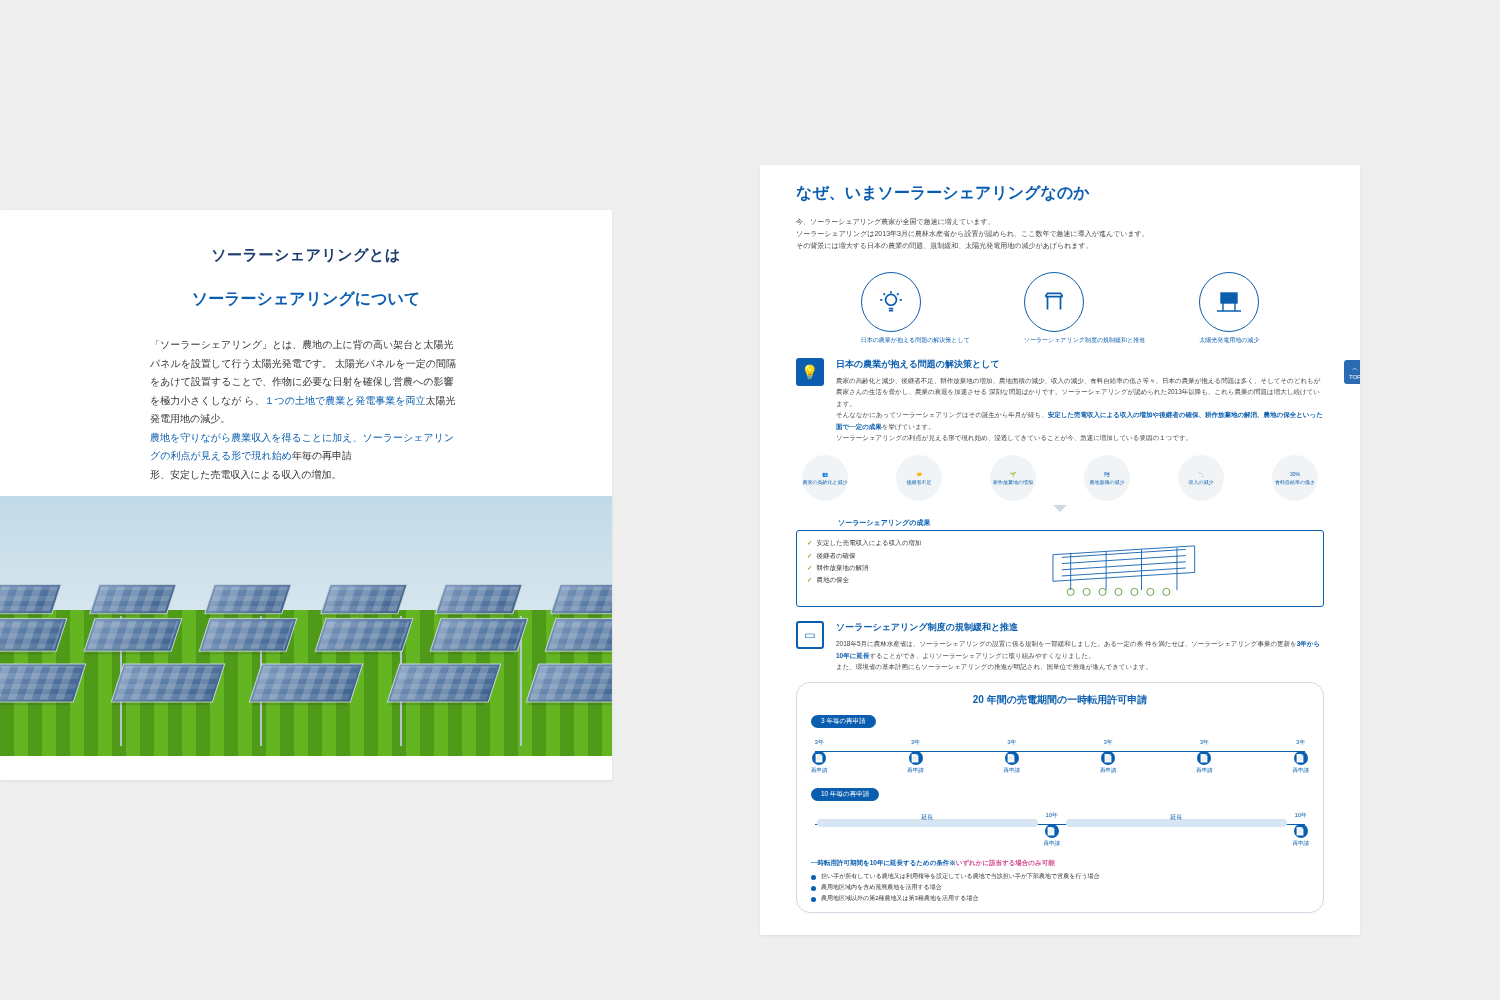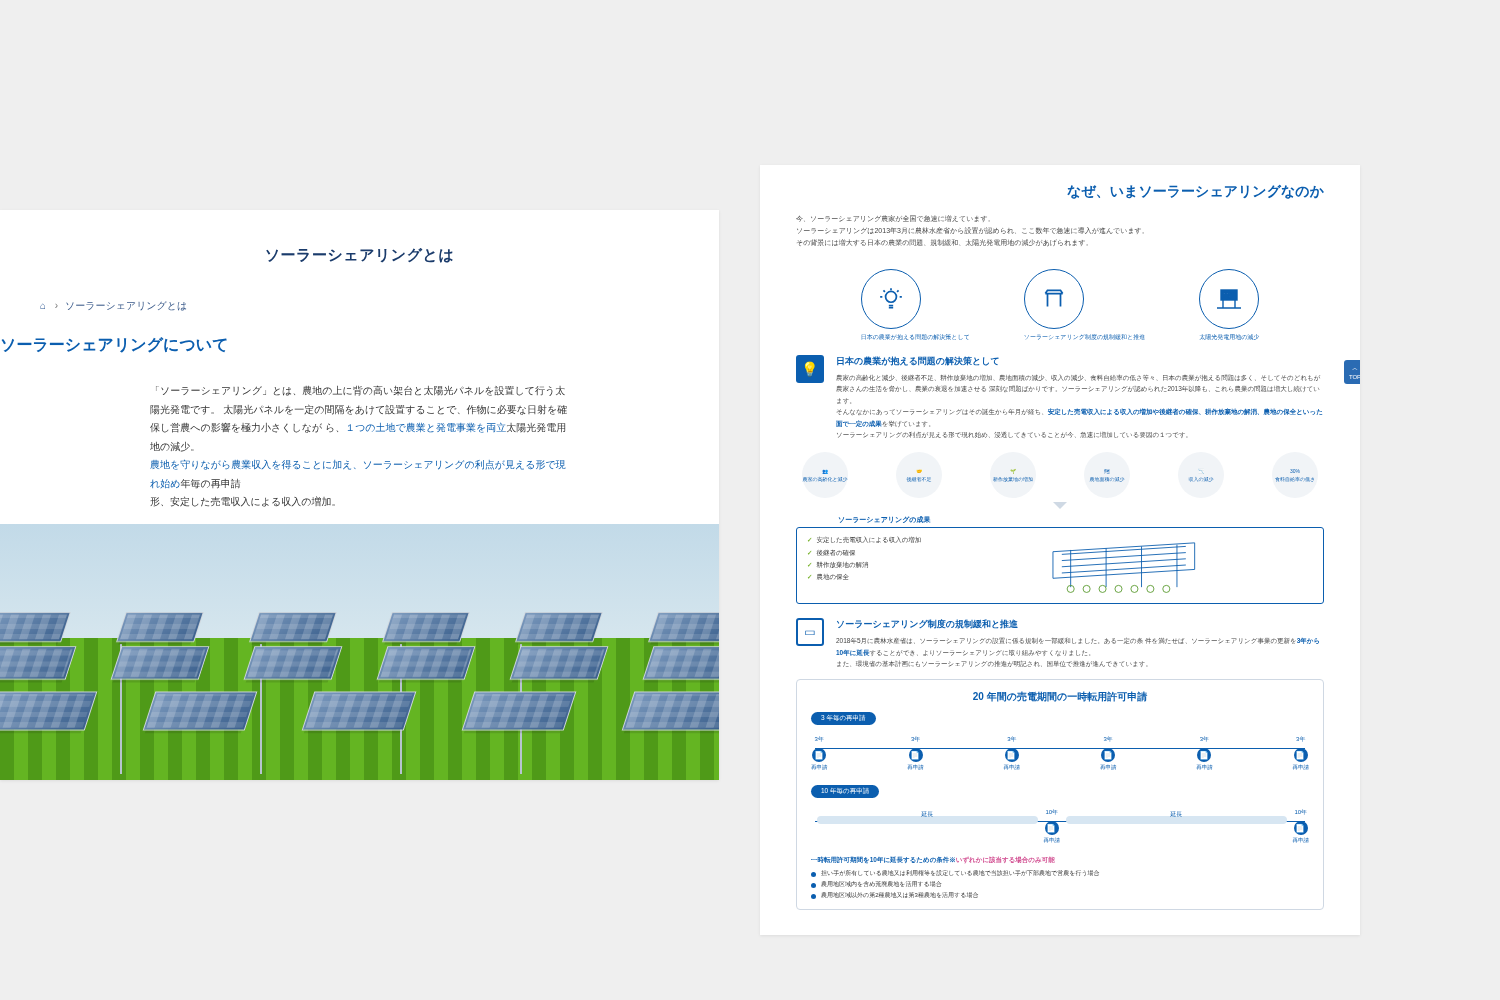--- a/index.html
+++ b/index.html
@@ -11,21 +11,21 @@
     position: relative;
   }
   .panel {
     background: #fff;
     position: absolute;
     box-shadow: 0 1px 3px rgba(0,0,0,0.08);
   }
   
   .left-panel {
     left: 0; top: 210px;
-    width: 719px; height: 570px;
+    width: 612px; height: 570px;
     overflow: hidden;
   }
   .left-title {
     text-align: center;
     padding: 36px 0 10px;
     font-size: 15px;
     font-weight: 600;
     color: #1a3b6b;
     letter-spacing: 0.5px;
   }
@@ -35,20 +35,21 @@
     margin: 6px auto 0;
   }
   .breadcrumb {
     font-size: 10px;
     color: #3a5a8a;
     padding: 24px 40px 8px;
   }
   .breadcrumb .sep { color: #777; margin: 0 4px; }
   .home-icon { color:#27528f; margin-right:2px; }
   .section-title {
+    text-align: center;
     color: #0b5eaf;
     font-size: 16px;
     font-weight: 600;
     padding: 14px 0 4px;
   }
   .section-title::after {
     content: "";
     display:block;
     width: 40px; height:1px;
     margin:5px auto 0;
@@ -102,23 +103,23 @@
   
   .right-panel {
     left: 760px; top: 165px;
     width: 600px; height: 770px;
     overflow: hidden;
     font-size: 7px;
     color: #333;
     padding: 18px 36px 10px;
   }
   .r-title {
-    text-align:right;
+    text-align:left;
     color:#0b5eaf;
-    font-size:14px;
+    font-size:16px;
     font-weight:600;
     padding-bottom:6px;
   }
   .r-intro { font-size:7px; line-height:1.7; color:#444; padding:6px 0 12px; }
   .circles { display:flex; justify-content:center; gap:54px; margin:8px 0 14px; }
   .circ {
     width:60px;height:60px;border:1.5px solid #0b5eaf;border-radius:50%;
     display:flex;align-items:center;justify-content:center;
     color:#0b5eaf;
   }
@@ -158,21 +159,21 @@
   .result-illust{
     flex:1;border-left:0;position:relative;min-height:60px;
   }
   .result-illust svg{width:100%;height:62px;}
   .sec2-icon{
     width:28px;height:28px;flex:none;
     border:2px solid #0b5eaf;border-radius:3px;
     display:flex;align-items:center;justify-content:center;color:#0b5eaf;font-size:12px;
   }
   .app-box{
-    border:1px solid #cfd8e3;border-radius:4px;
+    border:1px solid #cfd8e3;border-radius:14px;
     margin-top:10px;padding:10px 14px 8px;
   }
   .app-title{ text-align:center;color:#0b5eaf;font-size:10px;font-weight:600; }
   .badge{
     display:inline-block;background:#0b5eaf;color:#fff;border-radius:10px;
     font-size:6.5px;padding:2px 10px;margin:8px 0 4px;
   }
   .tl-wrap{ position:relative; padding:6px 0;}
   .tl-row{ display:flex;justify-content:space-between;position:relative;}
   .tl-row::before{content:"";position:absolute;left:4px;right:4px;top:13px;height:1px;background:#0b5eaf;}
@@ -194,25 +195,20 @@
 
 </style>
 </head>
 <body>
 
 <div class="panel left-panel">
   <h1 class="left-title">
     <span>ソーラーシェアリングとは</span>
     <span class="title-underline"></span>
   </h1>
-  <div class="breadcrumb">
-    <span class="home-icon">⌂</span>
-    <span class="sep">›</span>
-    <span>ソーラーシェアリングとは</span>
-  </div>
   <h2 class="section-title">ソーラーシェアリングについて</h2>
   <div class="body-text">
     <span>「ソーラーシェアリング」とは、農地の上に背の高い架台と太陽光パネルを設置して行う太陽光発電です。</span>
     <span>太陽光パネルを一定の間隔をあけて設置することで、作物に必要な日射を確保し営農への影響を極力小さくしなが</span>
     <span>ら、</span><span class="hl">１つの土地で農業と発電事業を両立</span><span>太陽光発電用地の減少。</span><br>
     <span class="hl">農地を守りながら農業収入を得ることに加え、ソーラーシェアリングの利点が見える形で現れ始め</span><span>年毎の再申請</span><br>
     <span>形、安定した売電収入による収入の増加。</span>
   </div>
   <div class="hero-img">
     <div class="sky"></div>

